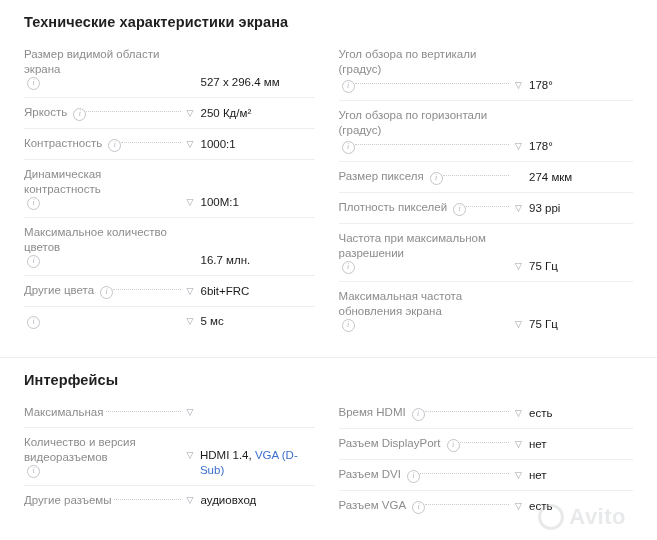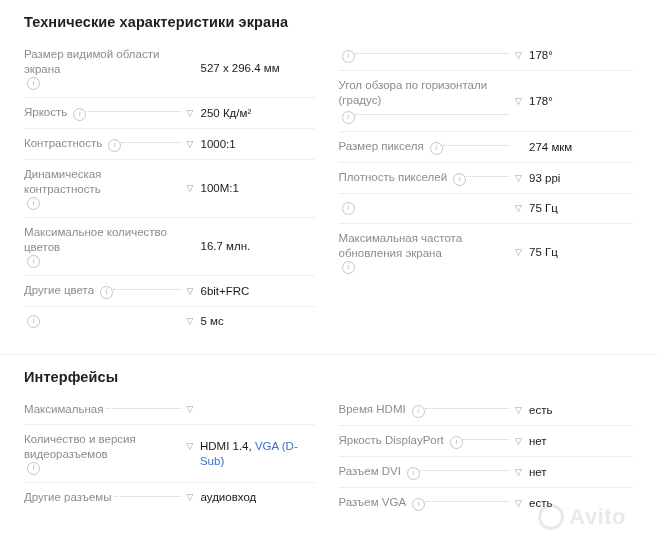--- a/index.html
+++ b/index.html
@@ -41,21 +41,21 @@
   }
   .col {
     width: 50%;
     box-sizing: border-box;
   }
   .col-left { padding-right: 14px; }
   .col-right { padding-left: 10px; }
 
   .row {
     display: flex;
-    align-items: center;
+    align-items: flex-end;
     padding: 7px 0;
     font-size: 11.5px;
     line-height: 15px;
   }
   .label-wrap {
     flex: 1 1 auto;
     min-width: 0;
     color: #8c8c8c;
     position: relative;
     padding-right: 6px;
@@ -243,20 +243,21 @@
             <span class="value-text">5 мс</span>
           </div>
         </div>
 
       </div>
 
       <div class="col col-right">
 
         <div class="row">
           <div class="label-wrap">
+            <span class="label-text">Угол обзора по вертикали (градус)</span>
             <span class="info-icon">i</span>
             <span class="dots"></span>
           </div>
           <div class="value-wrap value-right">
             <span class="tri">▽</span>
             <span class="value-text">178°</span>
           </div>
         </div>
         <div class="divider"></div>
 
@@ -294,20 +295,21 @@
           </div>
           <div class="value-wrap value-right">
             <span class="tri">▽</span>
             <span class="value-text">93 ppi</span>
           </div>
         </div>
         <div class="divider"></div>
 
         <div class="row">
           <div class="label-wrap">
+            <span class="label-text">Частота при максимальном разрешении</span>
             <span class="info-icon">i</span>
           </div>
           <div class="value-wrap value-right">
             <span class="tri">▽</span>
             <span class="value-text">75 Гц</span>
           </div>
         </div>
         <div class="divider"></div>
 
         <div class="row">
@@ -382,21 +384,21 @@
           </div>
           <div class="value-wrap value-right">
             <span class="tri">▽</span>
             <span class="value-text">есть</span>
           </div>
         </div>
         <div class="divider"></div>
 
         <div class="row">
           <div class="label-wrap">
-            <span class="label-text">Яркость DisplayPort</span>
+            <span class="label-text">Разъем DisplayPort</span>
             <span class="info-icon">i</span>
             <span class="dots"></span>
           </div>
           <div class="value-wrap value-right">
             <span class="tri">▽</span>
             <span class="value-text">нет</span>
           </div>
         </div>
         <div class="divider"></div>
 

